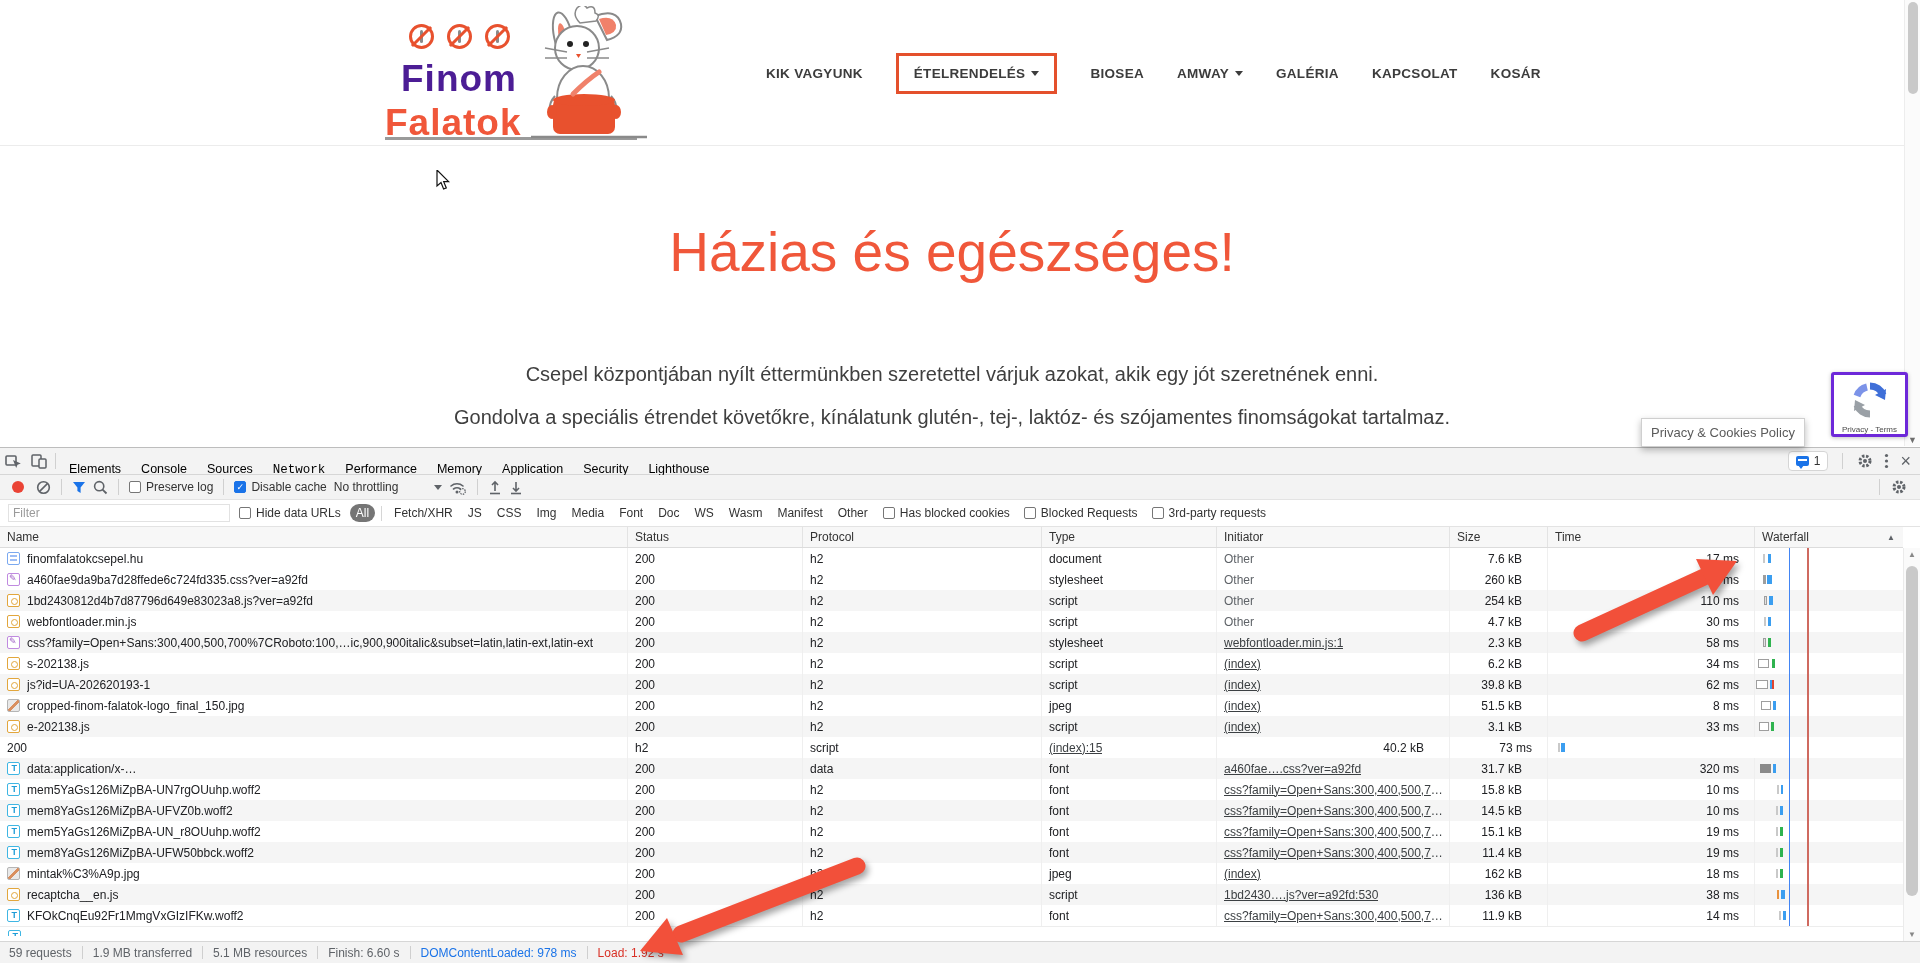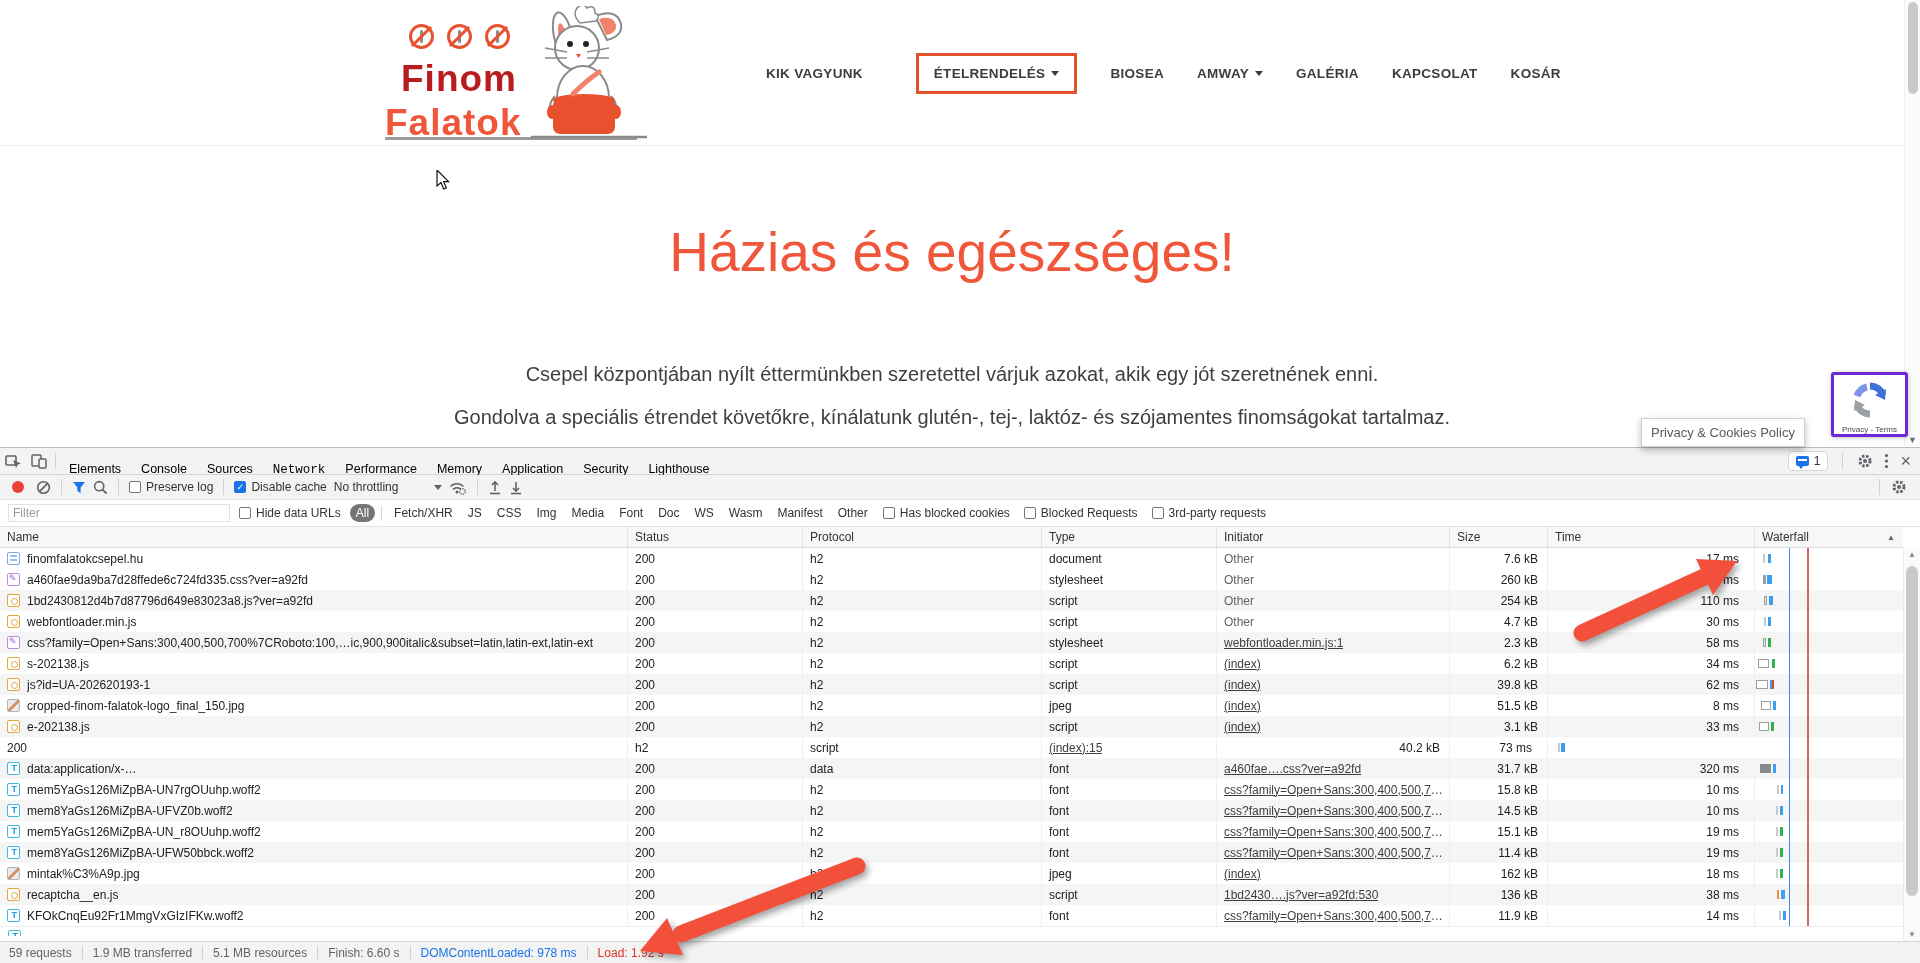--- a/index.html
+++ b/index.html
@@ -8,28 +8,28 @@
   #stage { position:relative; width:1920px; height:963px; background:#fff; }
 
   
   #site { position:absolute; left:0; top:0; width:1920px; height:447px; background:#fff; }
 
   .logo { position:absolute; left:385px; top:6px; width:270px; height:136px; }
   .nogo-row { position:absolute; left:24px; top:18px; display:flex; gap:13px; }
   .nogo { width:25px; height:25px; border:3px solid #e8512e; border-radius:50%; position:relative; }
   .nogo::before { content:""; position:absolute; left:8px; top:3px; width:3px; height:13px; background:#8a8a8a; border-radius:2px; }
   .nogo::after { content:""; position:absolute; left:-4px; top:8px; width:27px; height:3px; background:#e8512e; transform:rotate(-45deg); }
-  .logo-word1 { position:absolute; left:16px; top:52px; font-size:37px; font-weight:700; color:#b91c1c; letter-spacing:1px; }
+  .logo-word1 { position:absolute; left:16px; top:52px; font-size:37px; font-weight:700; color:#4c1d95; letter-spacing:1px; }
   .logo-word2 { position:absolute; left:0px; top:96px; font-size:37px; font-weight:700; color:#f0573a; letter-spacing:1px; }
   .logo-underline { position:absolute; left:0; top:131px; width:252px; height:3px; background:#9a9a9a; }
   .rabbit { position:absolute; left:140px; top:0; }
 
   .main-nav { position:absolute; left:766px; top:40px; height:66px; display:flex; align-items:center; gap:33px; }
   .nav-item { font-size:13.5px; font-weight:700; color:#3c3c3c; letter-spacing:.3px; display:flex; align-items:center; gap:6px; cursor:pointer; white-space:nowrap; }
-  .nav-hl { border:3px solid #e4502c; padding:10px 15px;margin-left:20px; }
+  .nav-hl { border:3px solid #e4502c; padding:10px 15px; }
   .caret { width:0; height:0; border-left:4px solid transparent; border-right:4px solid transparent; border-top:5px solid #3c3c3c; }
 
   .site-rule { position:absolute; left:0; top:145px; width:1904px; height:1px; background:#ececec; }
 
   .site-heading { position:absolute; left:0; top:220px; width:1904px; text-align:center;
                   font-size:55px; font-weight:400; color:#f0573a; }
   .site-p { position:absolute; left:0; width:1904px; text-align:center; font-size:20px; color:#3f3f3f; }
   .site-p1 { top:363px; }
   .site-p2 { top:406px; }
 
@@ -86,21 +86,21 @@
   .dt-colhead { height:21px; background:#f7f7f7; border-bottom:1px solid #dcdcdc; display:grid;
                 grid-template-columns:var(--cols); align-items:center; flex:none; width:1903px; }
   .hcell { padding-left:7px; border-right:1px solid #e3e3e3; height:100%; display:flex; align-items:center; position:relative; cursor:pointer; }
   .hcell:last-child { border-right:none; }
   .sort-arrow { position:absolute; right:8px; font-size:8px; color:#5f6368; }
 
   .dt-body { position:relative; height:378px; width:1903px; flex:none; }
   .net-row { display:grid; grid-template-columns:var(--cols); height:21px; align-items:center; cursor:pointer; }
   .net-row:nth-child(odd):not(:first-child) { background:#f5f5f5; }
   .cell { padding-left:7px; height:100%; display:flex; align-items:center; border-right:1px solid #efefef; overflow:hidden; white-space:nowrap; color:#202124; }
-  .cell.num { justify-content:flex-end; padding-right:9px; }
+  .cell.num { justify-content:flex-end; padding-right:25px; }
   .cell.time { padding-right:15px; }
   .cell.wf { border-right:none; position:relative; padding:0; }
   .lnk { text-decoration:underline; color:#3c4043; overflow:hidden; text-overflow:ellipsis; }
   .init-other { color:#5f6368; }
   .nm { overflow:hidden; text-overflow:ellipsis; }
 
   .fi { width:13px; height:13px; border-radius:2px; margin-right:7px; flex:none; display:inline-block; position:relative; background:#fff; }
   .fi-doc { border:1px solid #7ba9f0; background:repeating-linear-gradient(#fff 0 2px,#9dbdf5 2px 4px); background-clip:content-box; padding:2px; }
   .fi-css { border:1px solid #c08ae0; }
   .fi-css::after { content:"✎"; position:absolute; left:1px; top:-1px; font-size:9px; color:#9c5bc4; }

